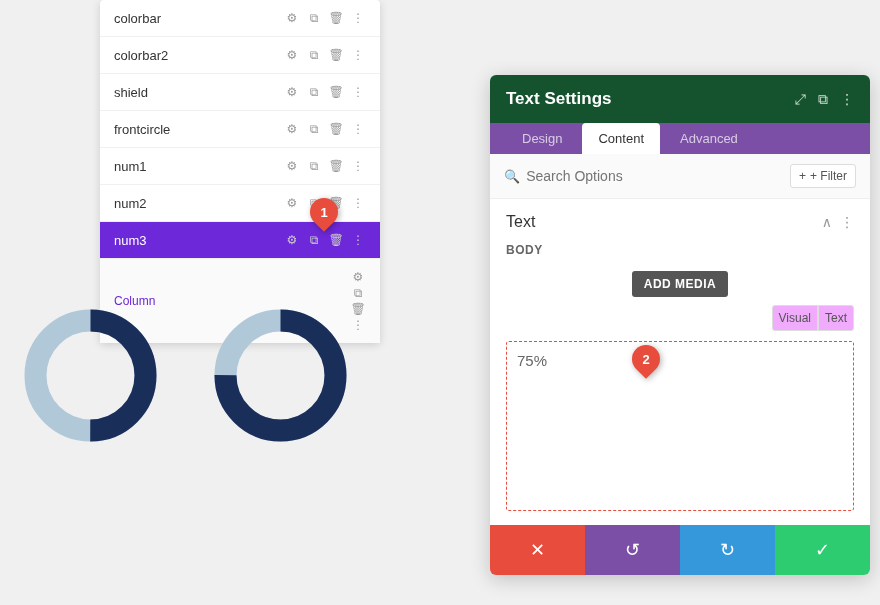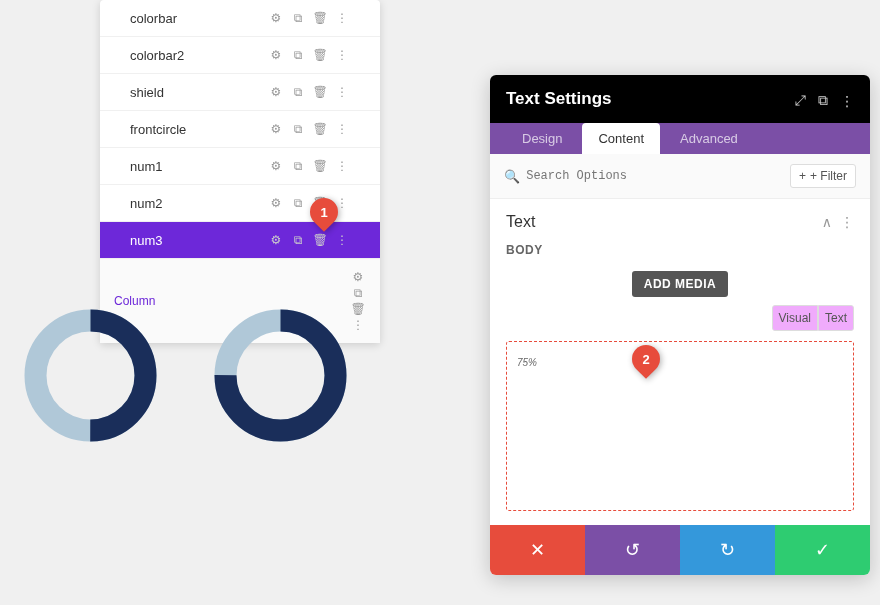--- a/index.html
+++ b/index.html
@@ -19,21 +19,21 @@
       top: 0;
       width: 280px;
       background: #fff;
       border-radius: 4px;
       box-shadow: 0 2px 8px rgba(0,0,0,0.15);
     }
 
     .layer-row {
       display: flex;
       align-items: center;
-      padding: 10px 30px;
+      padding: 10px 14px;
       border-bottom: 1px solid #f0f0f0;
       font-size: 13px;
       color: #333;
       position: relative;
     }
     .layer-row.active {
       background: #6d28d9;
       color: #fff;
     }
     .layer-row .layer-name {
@@ -119,24 +119,24 @@
       right: 10px;
       top: 75px;
       width: 380px;
       background: #fff;
       border-radius: 6px;
       box-shadow: 0 4px 20px rgba(0,0,0,0.2);
       overflow: hidden;
     }
 
     .panel-header {
-      background: #000000;
+      background: #14532d;
       padding: 14px 16px;
       display: flex;
-      align-items: flex-end;
+      align-items: center;
       justify-content: space-between;
     }
     .panel-title {
       color: #fff;
       font-size: 17px;
       font-weight: 600;
     }
     .panel-header-icons {
       display: flex;
       gap: 12px;
@@ -176,24 +176,23 @@
       display: flex;
       align-items: center;
       padding: 10px 14px;
       border-bottom: 1px solid #eee;
       background: #fafafa;
     }
     .search-input {
       flex: 1;
       border: none;
       background: transparent;
-      font-size: 12px;
+      font-size: 14px;
       color: #999;
       outline: none;
-      font-family: Liberation Mono, monospace;
     }
     .filter-btn {
       display: flex;
       align-items: center;
       gap: 4px;
       font-size: 12px;
       color: #555;
       cursor: pointer;
       padding: 4px 8px;
       border: 1px solid #ddd;
@@ -273,23 +272,22 @@
     .editor-area {
       margin: 4px 16px;
       border: 1.5px dashed #e74c3c;
       border-radius: 3px;
       min-height: 170px;
       padding: 10px;
       position: relative;
       background: #fff;
     }
     .editor-content {
-      font-size: 10px;
+      font-size: 15px;
       color: #666;
-      font-style: italic;
     }
 
     
     .badge-2 {
       position: absolute;
       width: 28px;
       height: 28px;
       background: #e74c3c;
       border-radius: 50% 50% 50% 0;
       transform: rotate(-45deg);

